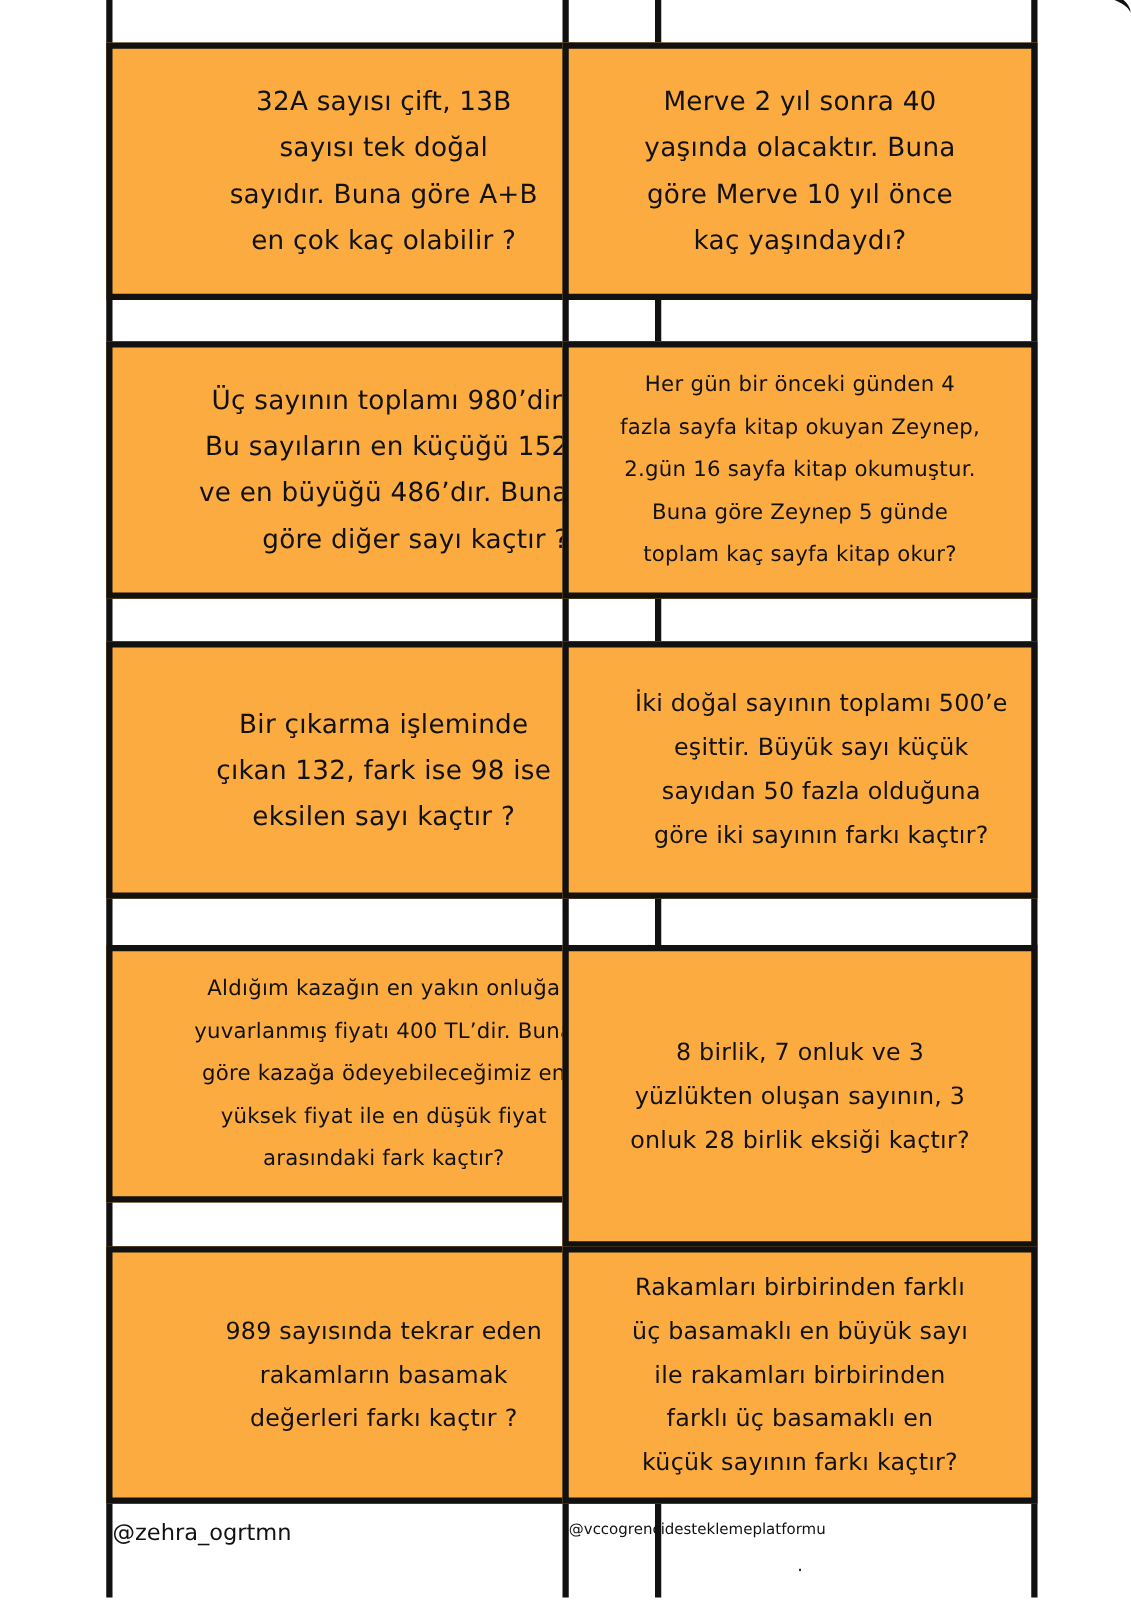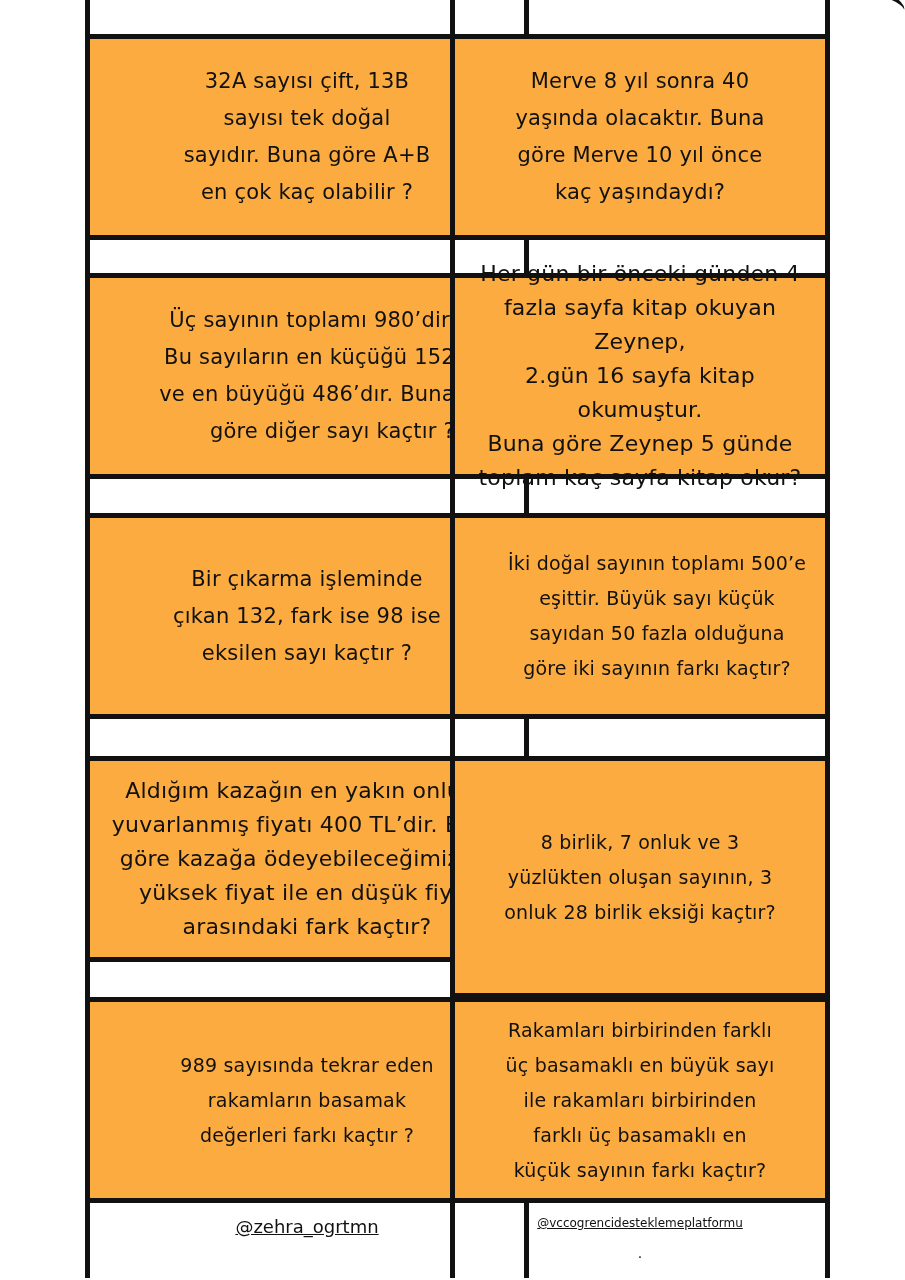--- a/index.html
+++ b/index.html
@@ -22,25 +22,25 @@
     border: 5px solid #111;
     box-sizing: border-box;
     display: flex; align-items: center; justify-content: center;
     text-align: center;
     padding: 0 6px;
   }
   .card-text {
     font-size: 21px; line-height: 37px; letter-spacing: 0.2px;
     white-space: pre-line;
   }
-  .card-text.small { font-size: 22px; line-height: 34px; }
+  .card-text.small { font-size: 17px; line-height: 34px; }
   .card-text.mid { font-size: 19px; line-height: 35px; }
   .handle {
     position: absolute; left: 0; right: 0; top: 1216px;
-    text-align: center; font-size: 18px; text-decoration: underline;
+    text-align: left; font-size: 18px;
   }
   .dot {
     position: absolute; left: 0; right: 0; top: 1248px;
     text-align: center; font-size: 14px; line-height: 10px;
   }
   .corner-stroke {
     position: absolute; right: -6px; top: -8px; width: 40px; height: 18px;
     border-top: 4px solid #111; border-radius: 50% 50% 0 0;
     transform: rotate(18deg);
   }
@@ -77,21 +77,21 @@
     <div class="card-text mid">989 sayısında tekrar eden
 rakamların basamak
 değerleri farkı kaçtır ?</div>
   </div>
   <div class="handle">@zehra_ogrtmn</div>
 </div>
 
 <div class="column col-right">
   <div class="corner-stroke" style="right:-80px;top:-6px;"></div>
   <div class="card" style="top:34px;height:206px;">
-    <div class="card-text">Merve 8 yıl sonra 40
+    <div class="card-text">Merve 2 yıl sonra 40
 yaşında olacaktır. Buna
 göre Merve 10 yıl önce
 kaç yaşındaydı?</div>
   </div>
   <div class="card" style="top:273px;height:206px;">
     <div class="card-text small">Her gün bir önceki günden 4
 fazla sayfa kitap okuyan Zeynep,
 2.gün 16 sayfa kitap okumuştur.
 Buna göre Zeynep 5 günde
 toplam kaç sayfa kitap okur?</div>

